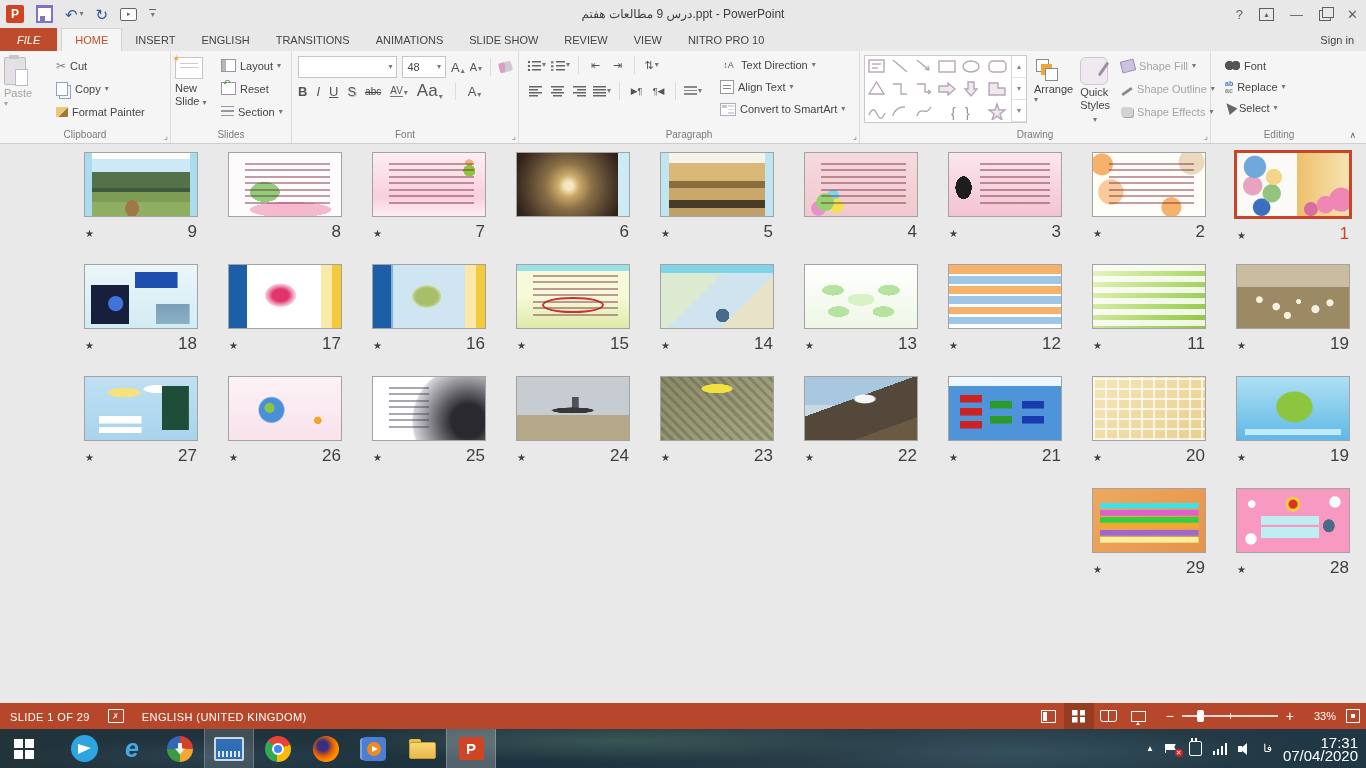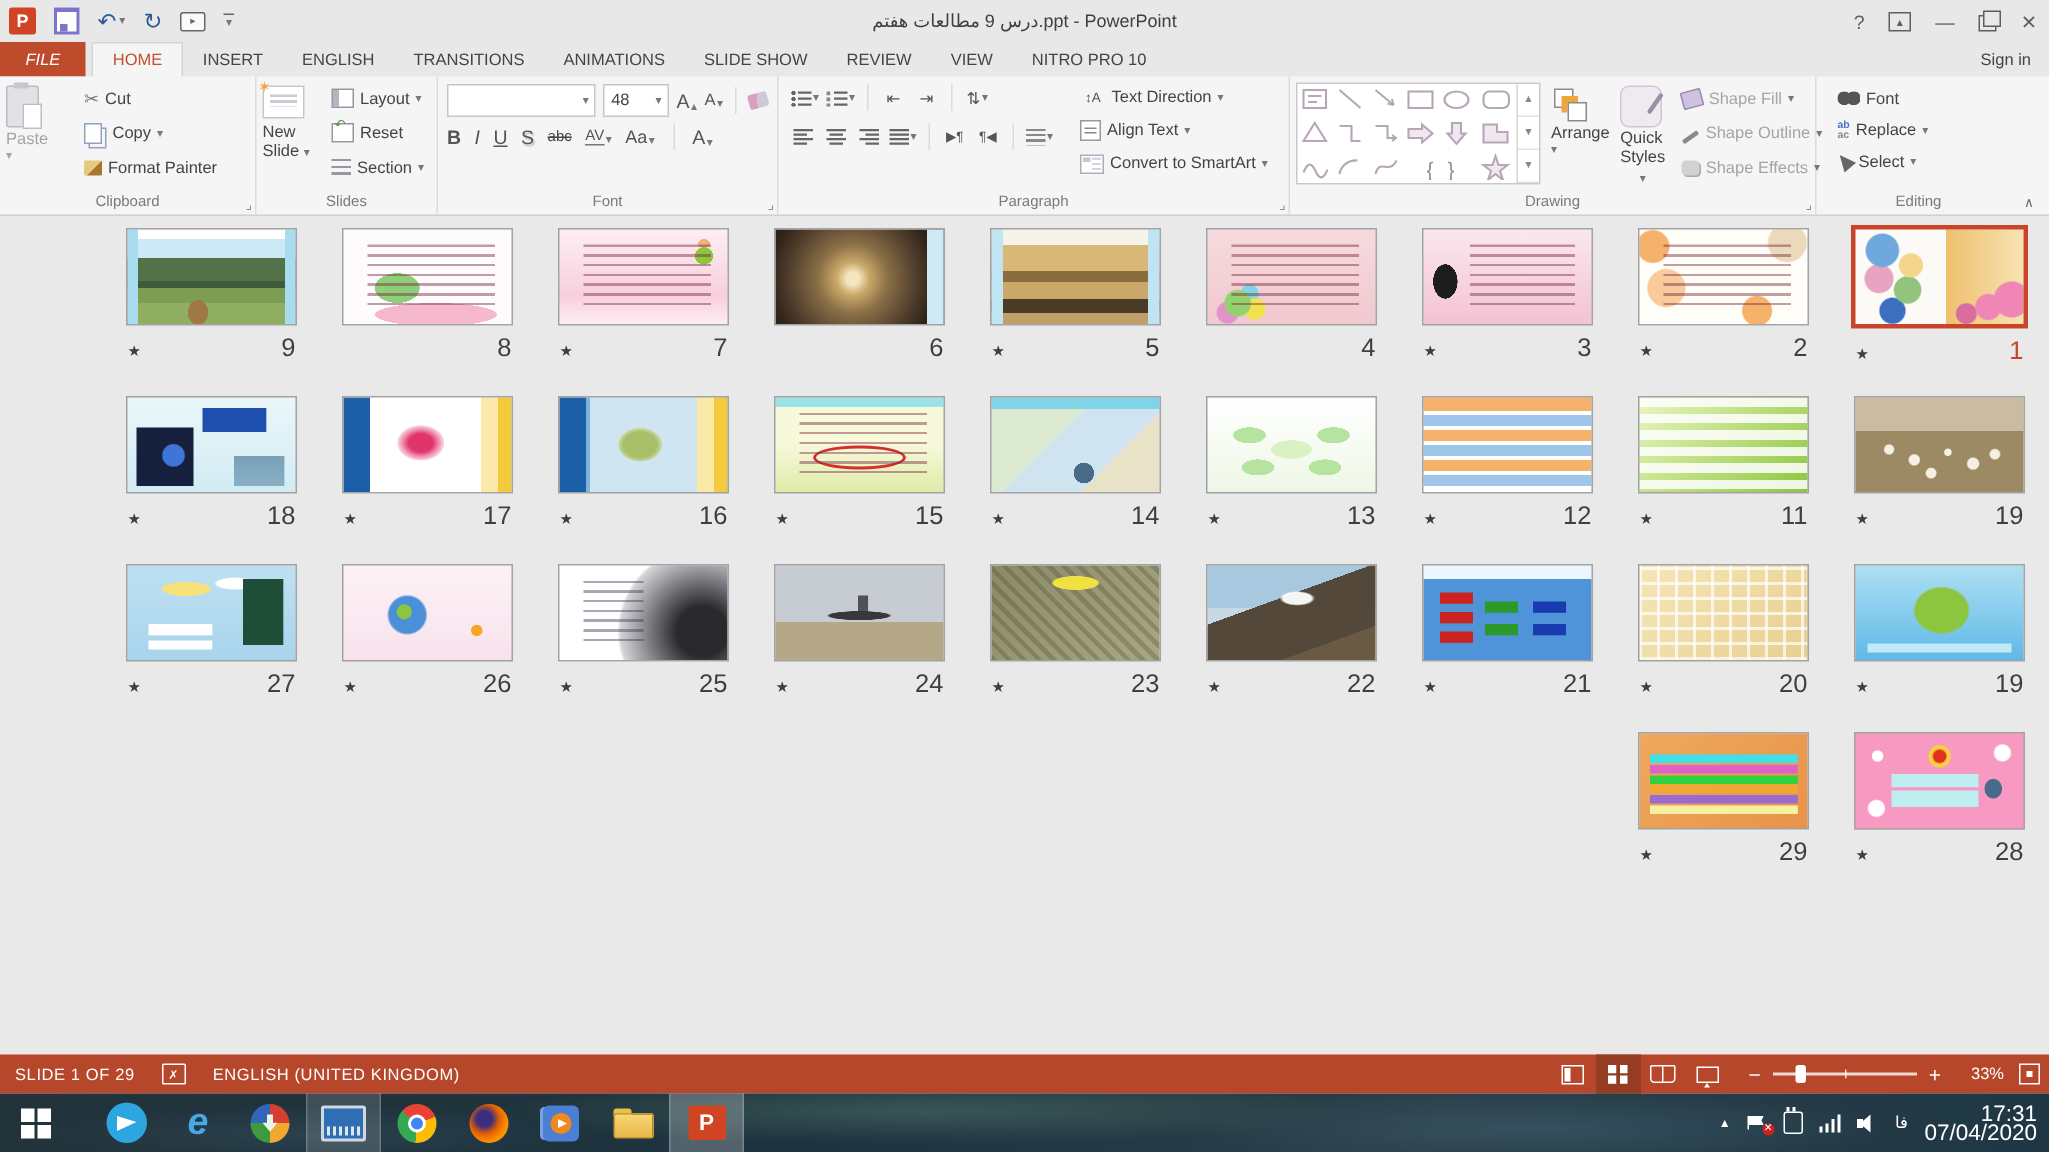--- a/index.html
+++ b/index.html
@@ -483,21 +483,21 @@
         <span class="fletter" style="font-weight:bold">B</span>
         <span class="fletter" style="font-style:italic">I</span>
         <span class="fletter" style="text-decoration:underline">U</span>
         <span class="fletter" style="text-shadow:1px 1px 1px #bbb">S</span>
         <span style="font-size:10px;text-decoration:line-through">abc</span>
         <span class="fbtn">
             <span style="font-size:10px;border-bottom:1px solid #777">AV</span>
             <span class="dd">▾</span>
           </span>
         <span class="fbtn">
-            <span style="font-size:12px">Aa</span>
+            <span style="font-size:17px">Aa</span>
             <span class="dd">▾</span>
           </span>
         <span class="sep"></span>
         <span class="fbtn">
             <span class="fletter">A</span>
             <span class="dd">▾</span>
           </span>
       </div>
     </div>
     <div class="rgl">

